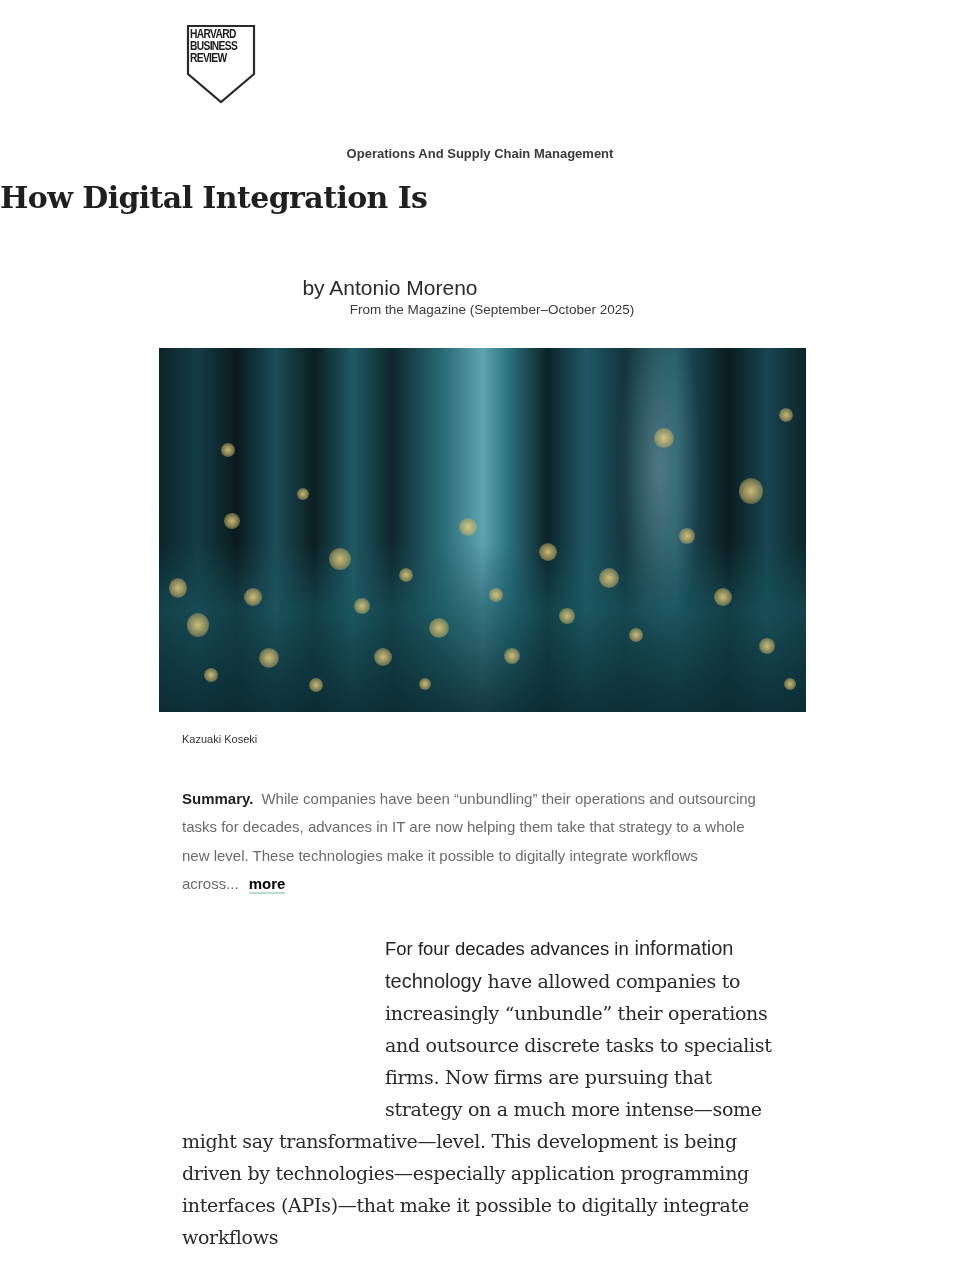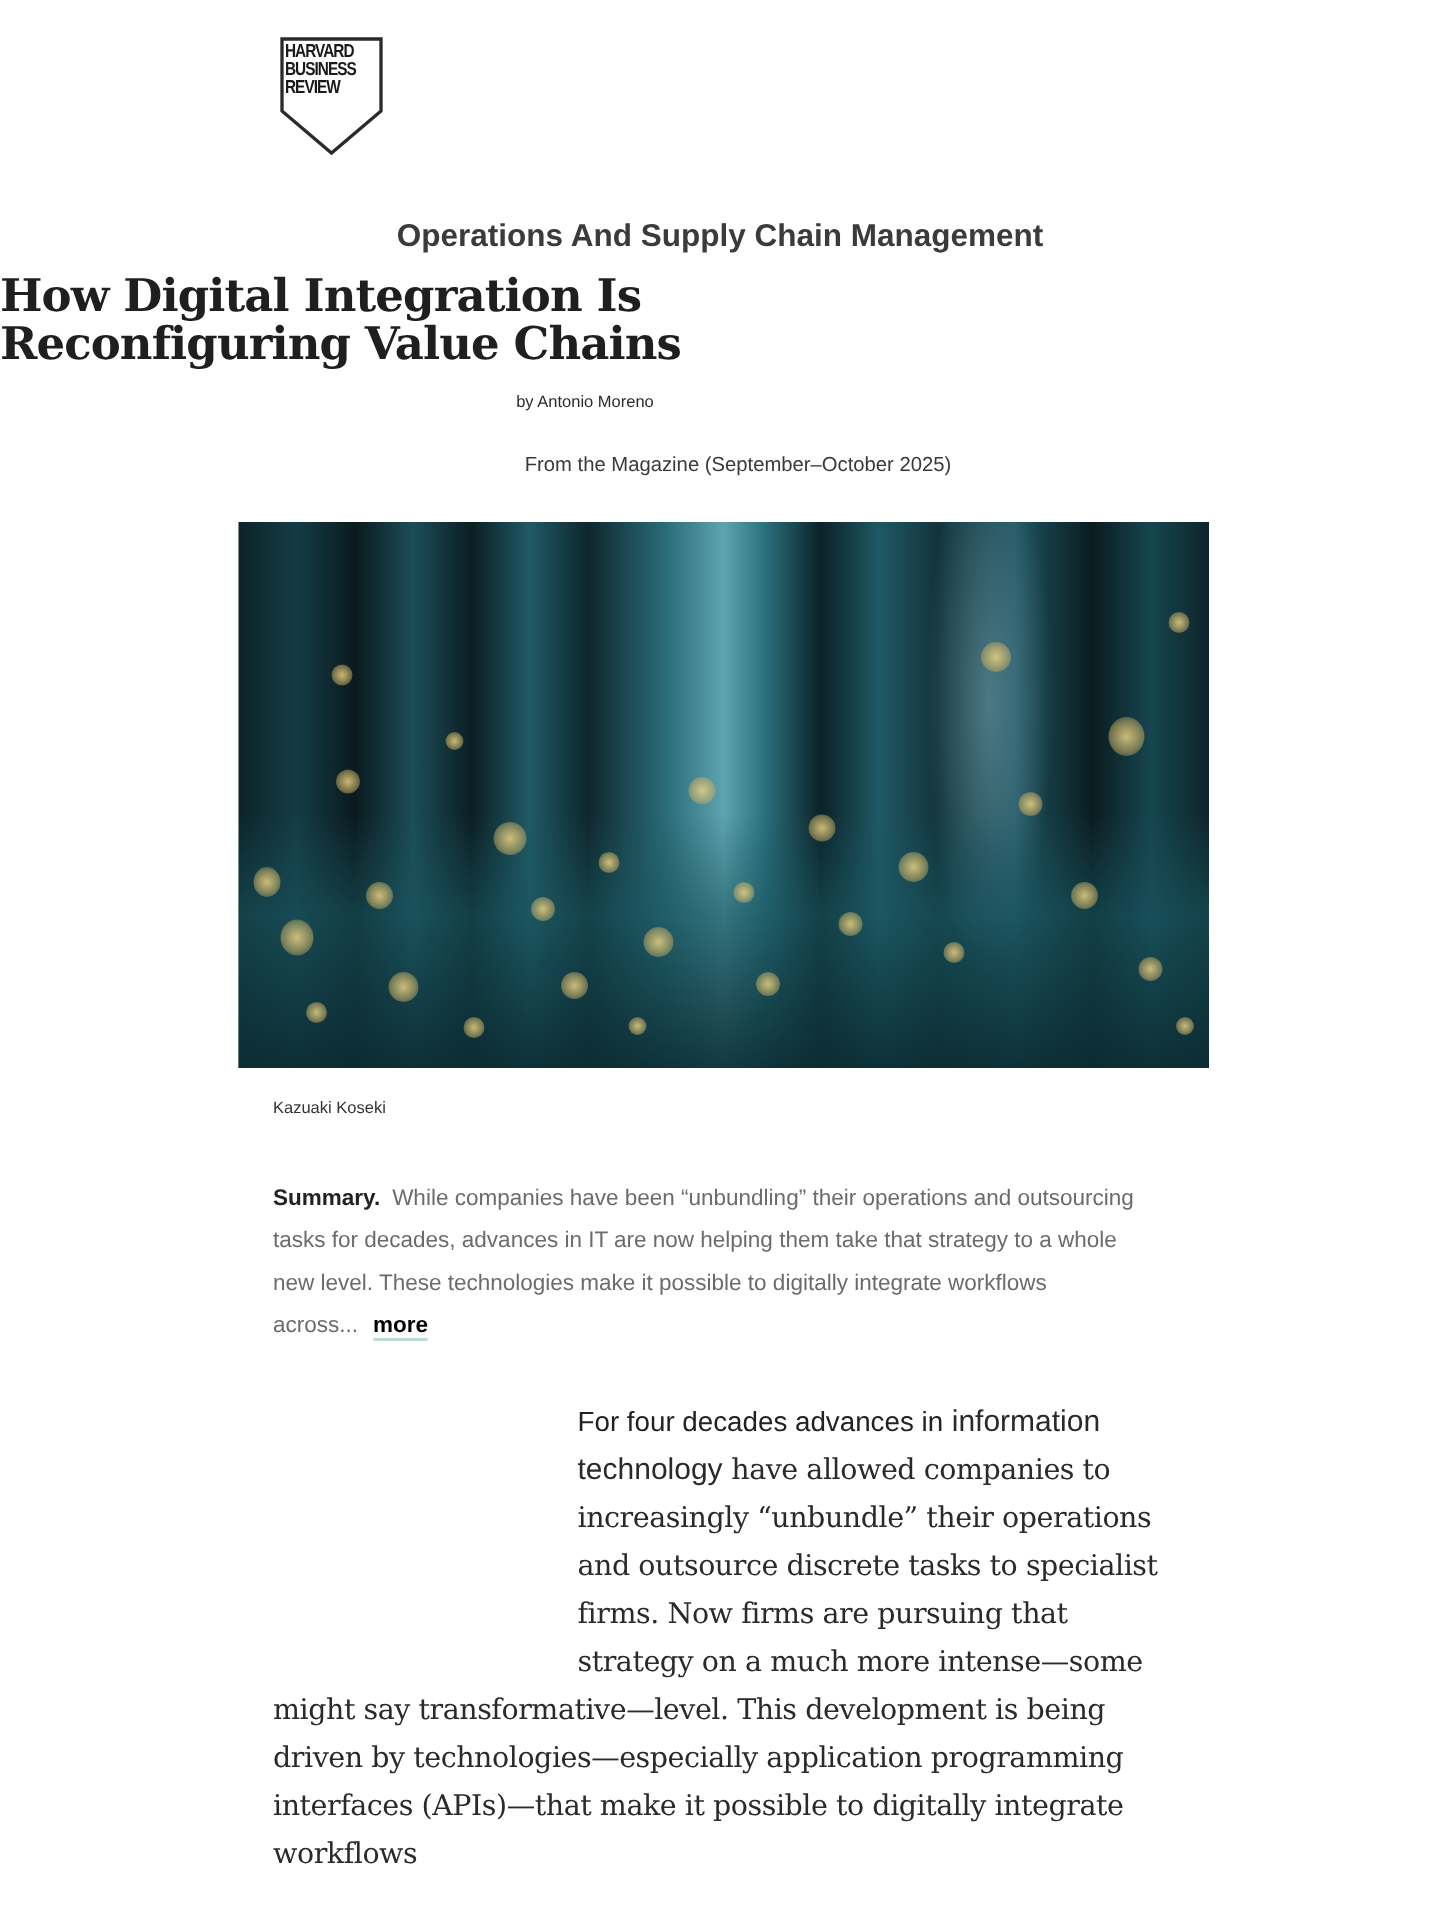--- a/index.html
+++ b/index.html
@@ -1,22 +1,22 @@
 <!DOCTYPE html>
 <html><head>
 <meta charset="utf-8">
 <style>
   html, body { margin: 0; padding: 0; background: #ffffff; }
   body { width: 960px; height: 1280px; position: relative; overflow: hidden; color: #1f1f1f; }
   .logo { position: absolute; left: 186px; top: 24px; width: 70px; height: 80px; }
   .logo svg { display: block; }
   .logo-text { position: absolute; left: 4px; top: 4px; width: 62px; font-family: "Liberation Sans", sans-serif; font-weight: 700; font-size: 12.5px; line-height: 12px; letter-spacing: -0.8px; color: #1a1a1a; transform: scaleX(0.82); transform-origin: left top; }
-  .topic { position: absolute; left: 0; width: 960px; top: 146px; text-align: center; font-family: "Liberation Sans", sans-serif; font-weight: 700; font-size: 21px; color: #3b3b3b; }
+  .topic { position: absolute; left: 0; width: 960px; top: 146px; text-align: center; font-family: "Liberation Sans", sans-serif; font-weight: 700; font-size: 13px; color: #3b3b3b; }
   .title { position: absolute; left: 0; width: 960px; top: 182px; font-family: "DejaVu Serif", serif; font-weight: 700; font-size: 30px; line-height: 32px; color: #1f1f1f; letter-spacing: -0.6px; }
-  .byline { position: absolute; left: 0; width: 780px; top: 262px; text-align: center; font-family: "Liberation Sans", sans-serif; font-size: 11px; color: #2a2a2a; }
+  .byline { position: absolute; left: 0; width: 780px; top: 276px; text-align: center; font-family: "Liberation Sans", sans-serif; font-size: 21px; color: #2a2a2a; }
   .issue { position: absolute; left: 0; width: 960px; top: 302px; text-align: center; font-family: "Liberation Sans", sans-serif; font-size: 13.5px; color: #3a3a3a; padding-left: 12px; }
   .hero { position: absolute; left: 159px; top: 348px; width: 647px; height: 364px; overflow: hidden;
     background:
       radial-gradient(ellipse 60px 260px at 500px 120px, rgba(170,210,220,0.35), transparent 70%),
       linear-gradient(90deg, #0d2328 0%, #143c46 6%, #0a1a1e 12%, #1c4d58 18%, #0b1e22 24%, #205a66 30%, #0e262c 36%, #2a6c78 44%, #5fa3b0 50%, #2c7380 54%, #0c2227 60%, #1f5965 66%, #12343c 72%, #1e5460 80%, #0a1c20 88%, #174550 94%, #0d2529 100%); }
   .hero .floor { position: absolute; left: 0; right: 0; bottom: 0; height: 170px;
     background: linear-gradient(180deg, rgba(20,70,80,0) 0%, rgba(25,85,95,0.6) 40%, rgba(12,45,52,0.9) 100%); }
   .hero .bokeh { position: absolute; border-radius: 50%; background: radial-gradient(circle, rgba(235,210,130,0.85) 0%, rgba(200,175,100,0.55) 60%, rgba(200,175,100,0) 100%); }
   .credit { position: absolute; left: 182px; top: 733px; font-family: "Liberation Sans", sans-serif; font-size: 11px; color: #333; }
   .summary { position: absolute; left: 182px; top: 785px; width: 580px; font-family: "Liberation Sans", sans-serif; font-size: 15px; line-height: 28.3px; color: #6b6b6b; }
@@ -38,21 +38,20 @@
     <div>HARVARD</div>
     <div>BUSINESS</div>
     <div>REVIEW</div>
   </div>
 </div>
 
 <div class="topic">Operations And Supply Chain Management</div>
 
 <h1 class="title" style="margin:0;">
   <div>How Digital Integration Is</div>
-  <div>Reconfiguring Value Chains</div>
 </h1>
 
 <div class="byline">by Antonio Moreno</div>
 
 <div class="issue">From the Magazine (September–October 2025)</div>
 
 <div class="hero" title="Dark teal forest with glowing golden bokeh lights">
   <div class="floor"></div>
   <span class="bokeh" style="left:10px;top:230px;width:18px;height:20px;"></span>
   <span class="bokeh" style="left:28px;top:265px;width:22px;height:24px;"></span>

